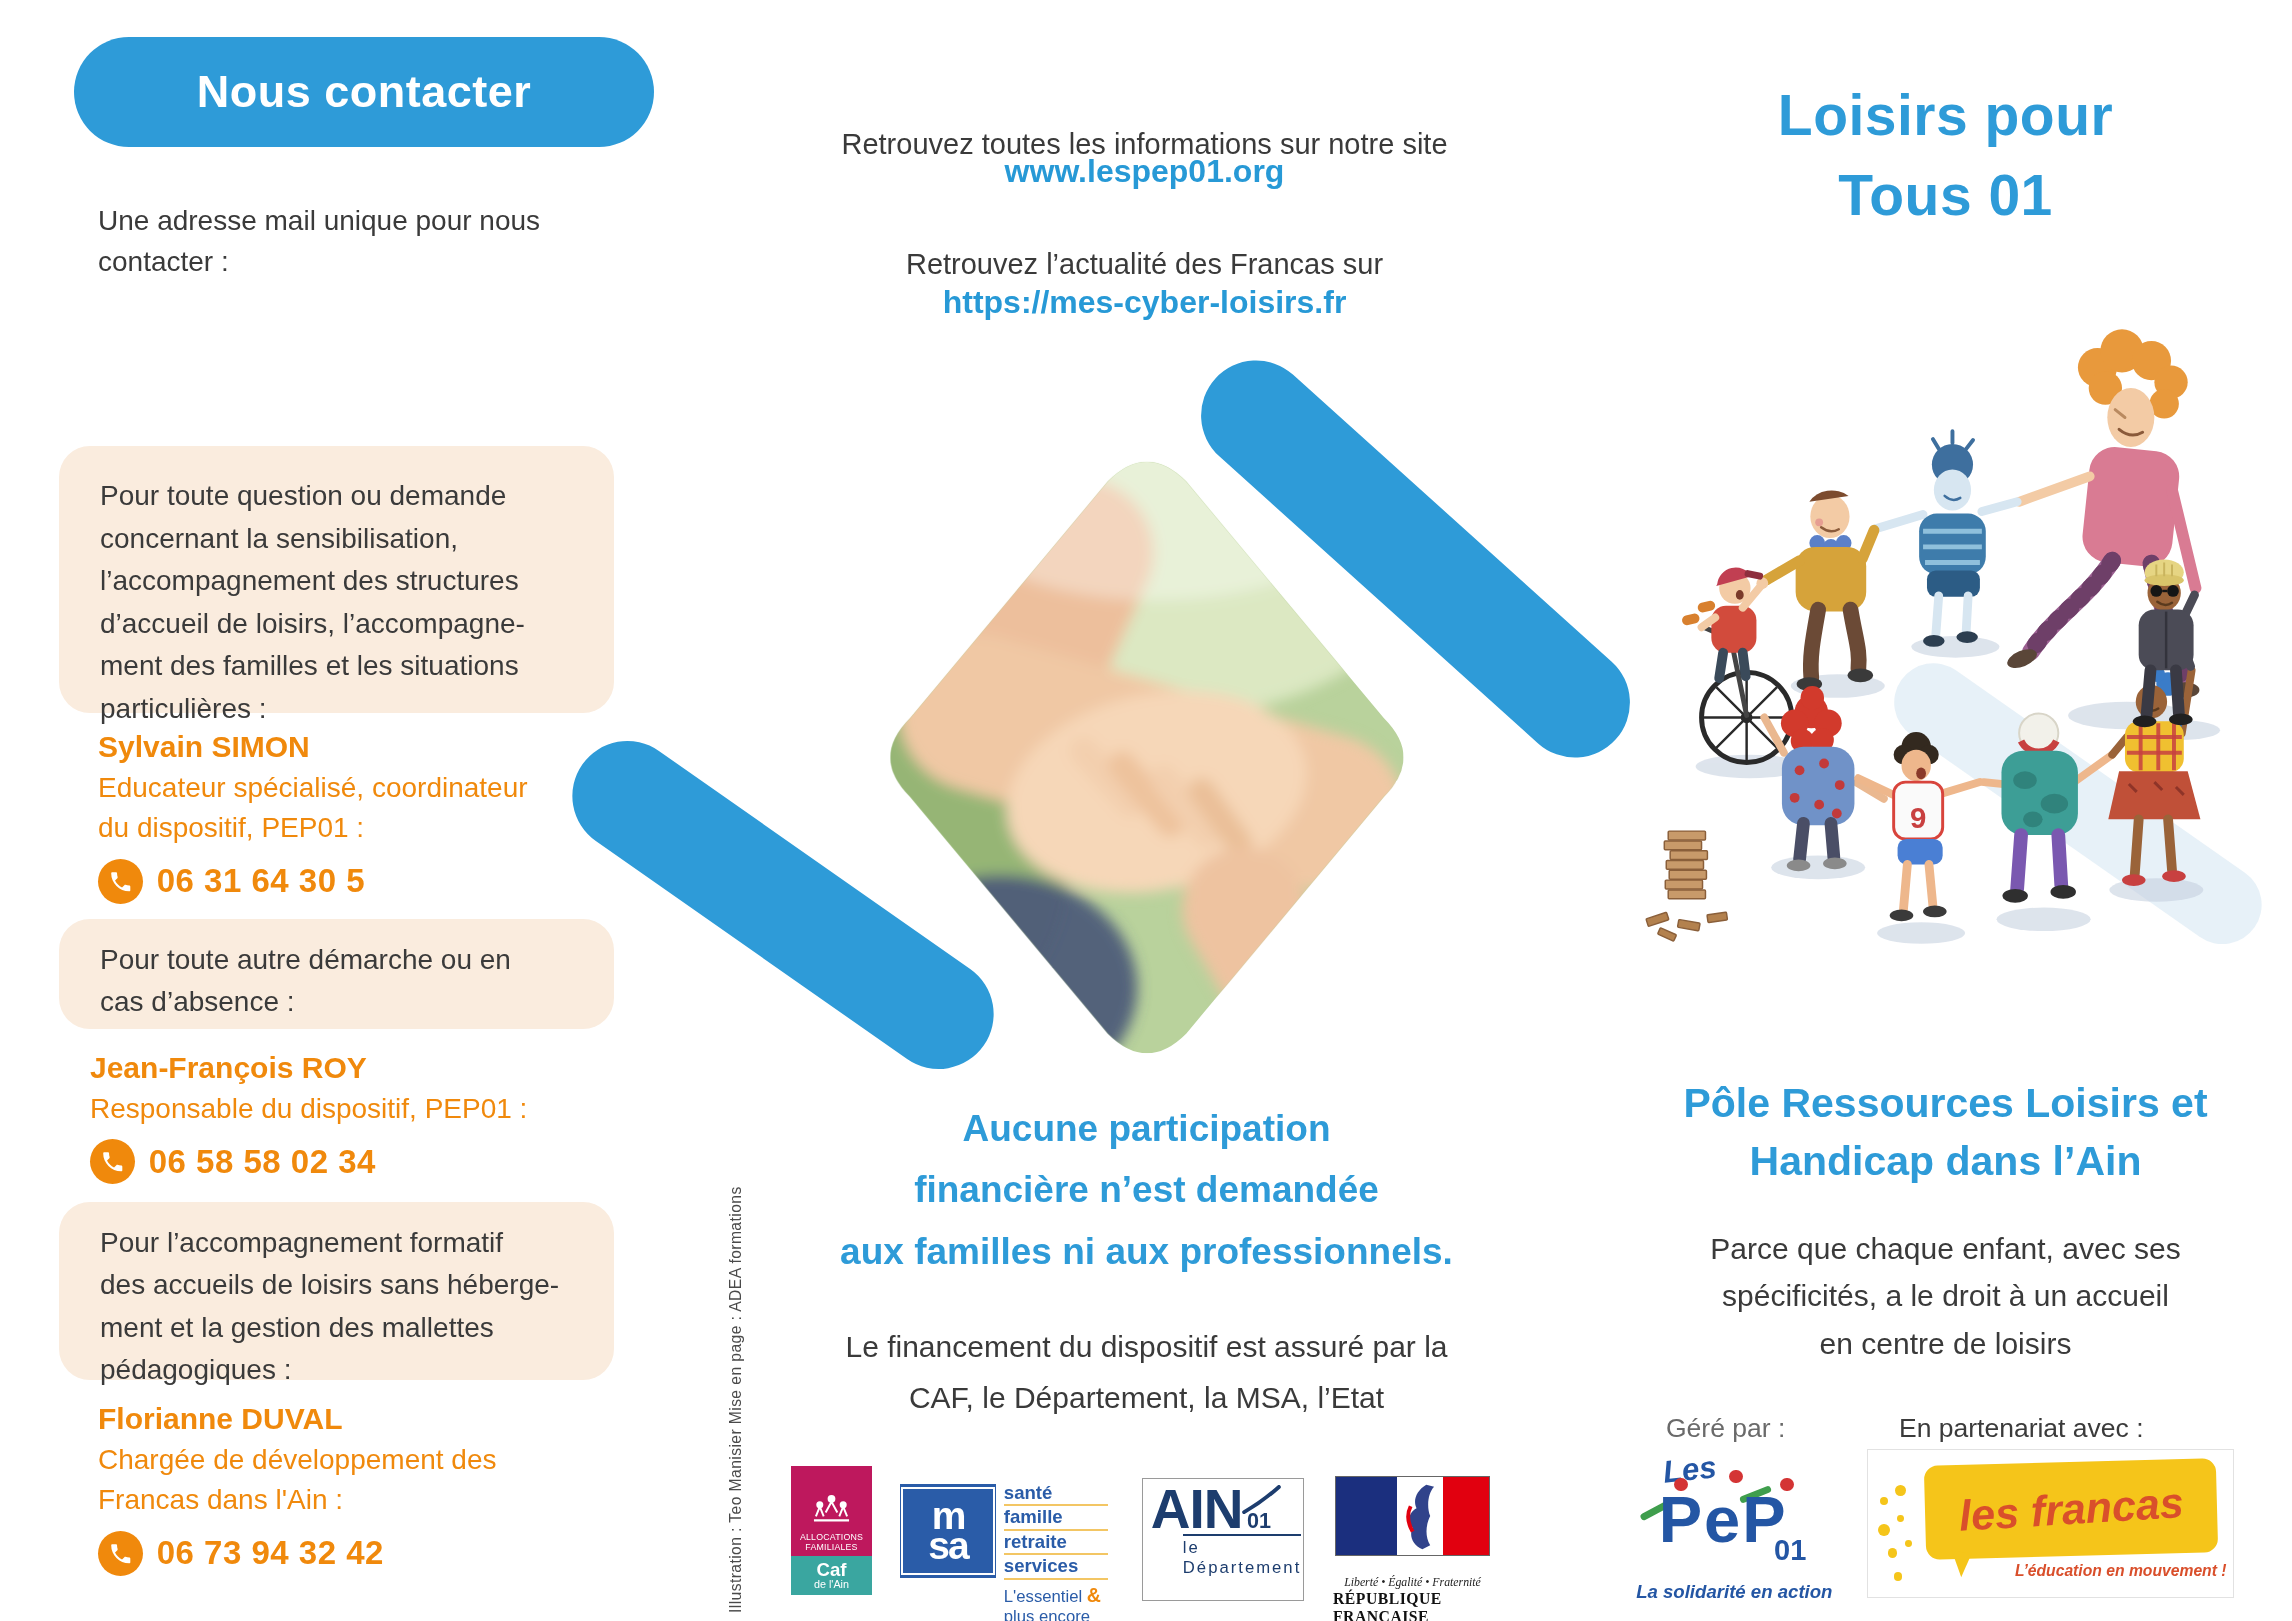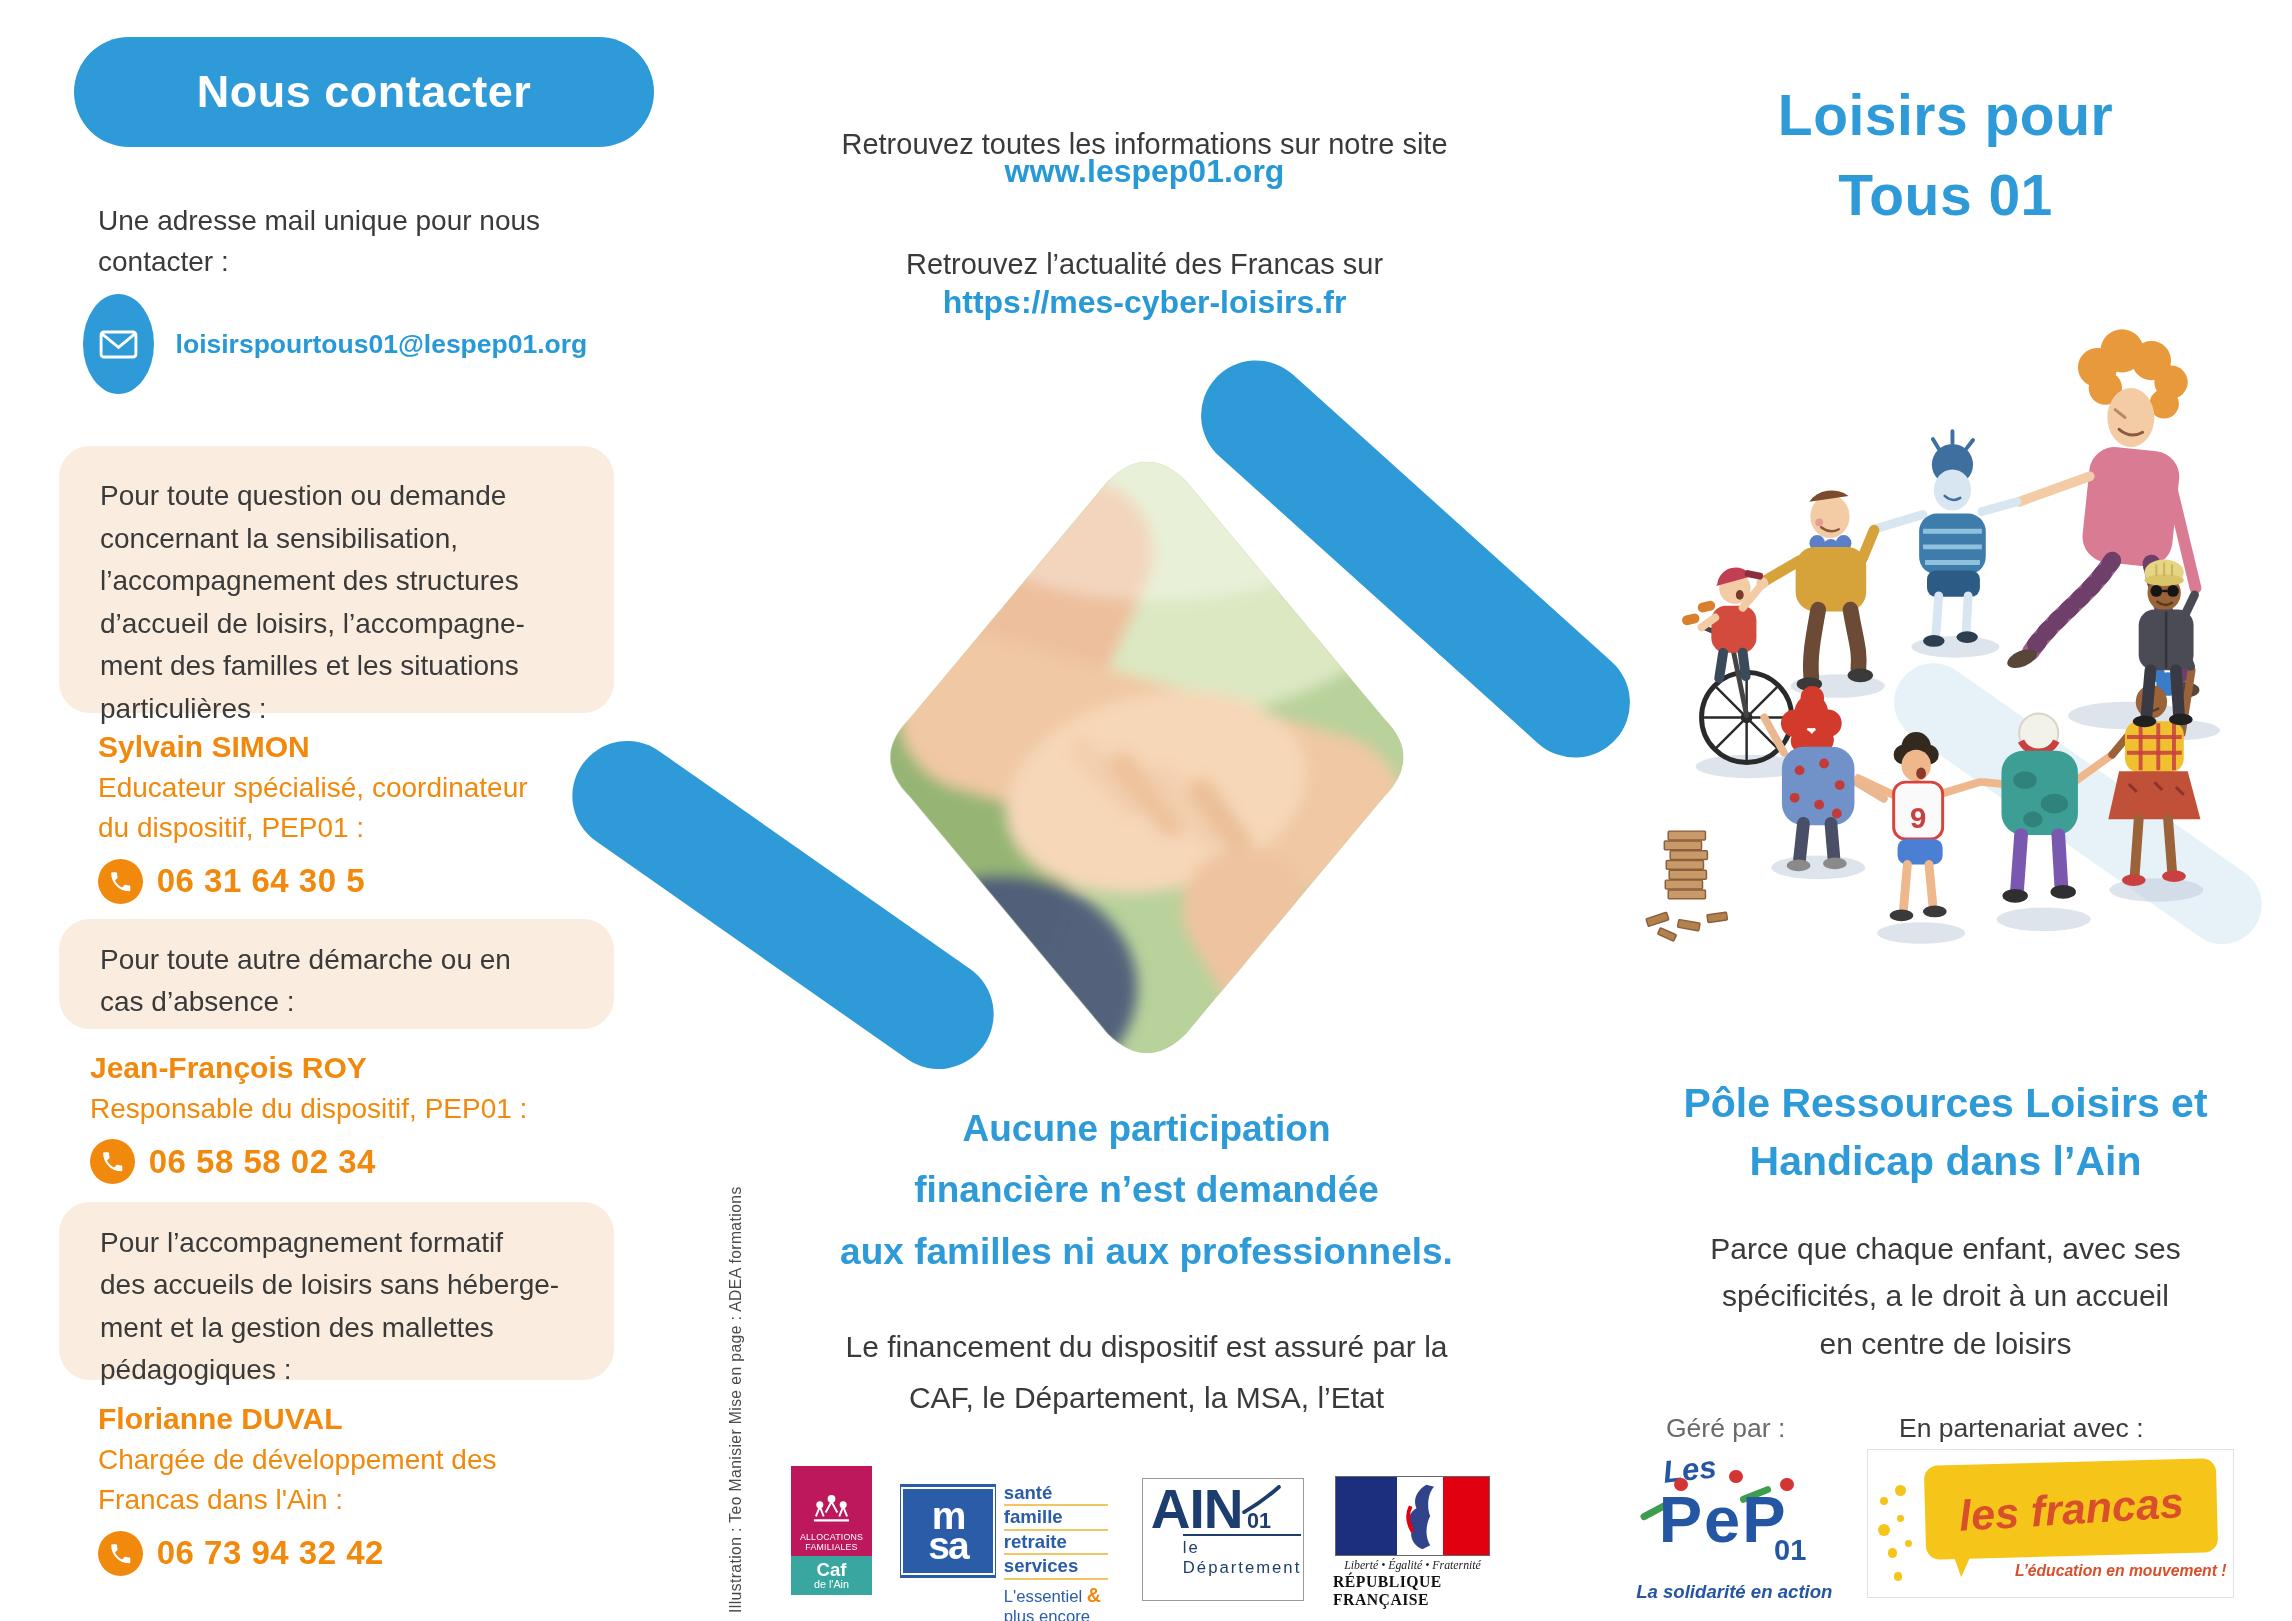--- a/index.html
+++ b/index.html
@@ -63,21 +63,21 @@
   .ain-name{font-size:55px;font-weight:800;color:#1d3d6e;line-height:.9;letter-spacing:-1px;}
   .ain-num{font-size:21.6px;font-weight:800;color:#1d3d6e;}
   .ain-dept{font-size:16.7px;color:#1d3d6e;letter-spacing:2px;border-top:2px solid #1d3d6e;
             display:inline-block;padding-top:2px;margin-left:32px;}
   .logo-rf{left:1333px;top:1476px;width:159px;height:125px;background:#fff;display:flex;
            flex-direction:column;align-items:center;}
   .rf-flag{width:155px;height:80px;border:1px solid #666;box-sizing:border-box;display:flex;}
   .rf-blue{width:40%;background:#1b2f7e;}
   .rf-white{width:30%;background:#fff;position:relative;}
   .rf-red{width:30%;background:#e1000f;}
-  .rf-motto{font-size:11.8px;font-style:italic;font-family:"Liberation Serif",serif;color:#222;margin-top:2px;}
+  .rf-motto{font-size:11.8px;font-style:italic;font-family:"Liberation Serif",serif;color:#222;margin-top:19px;}
   .rf-name{font-size:15.7px;font-family:"Liberation Serif",serif;font-weight:700;color:#111;letter-spacing:0.5px;}
 
   
   .big-title{left:1627px;top:76px;width:637px;text-align:center;color:#2E9BD8;font-weight:800;
              font-size:57px;line-height:1.4;letter-spacing:0.5px;}
   .r-heading{left:1627px;top:1074px;width:637px;text-align:center;color:#2E9BD8;font-weight:600;
              font-size:41px;line-height:1.42;}
   .r-body{left:1627px;top:1225px;width:637px;text-align:center;font-size:30px;line-height:1.58;}
   .label-managed{left:1666px;top:1413px;font-size:26.5px;color:#6a6a6a;}
   .label-partner{left:1899px;top:1413px;font-size:26.5px;color:#3b3b3b;}
@@ -110,29 +110,20 @@
 </head>
 <body>
 
 <div class="page">
 
   <div class="abs pill-header">Nous contacter</div>
 
   <div class="abs intro lines">Une adresse mail unique pour nous
 contacter :</div>
 
-  <div class="abs email-row">
-    <span class="email-ellipse">
-      <svg width="39" height="29" viewBox="0 0 40 30">
-        <rect x="2" y="2" width="36" height="26" rx="3" fill="none" stroke="#ffffff" stroke-width="3"></rect>
-        <path d="M3,4 L20,18 L37,4" fill="none" stroke="#ffffff" stroke-width="3" stroke-linecap="round"></path>
-      </svg>
-    </span>
-    <span class="email-text">loisirspourtous01@lespep01.org</span>
-  </div>
 
   <div class="abs peach" style="top:446px;height:267px;">
     <div class="peach-inner lines">Pour toute question ou demande
 concernant la sensibilisation,
 l’accompagnement des structures
 d’accueil de loisirs, l’accompagne-
 ment des familles et les situations
 particulières :</div>
   </div>
 

